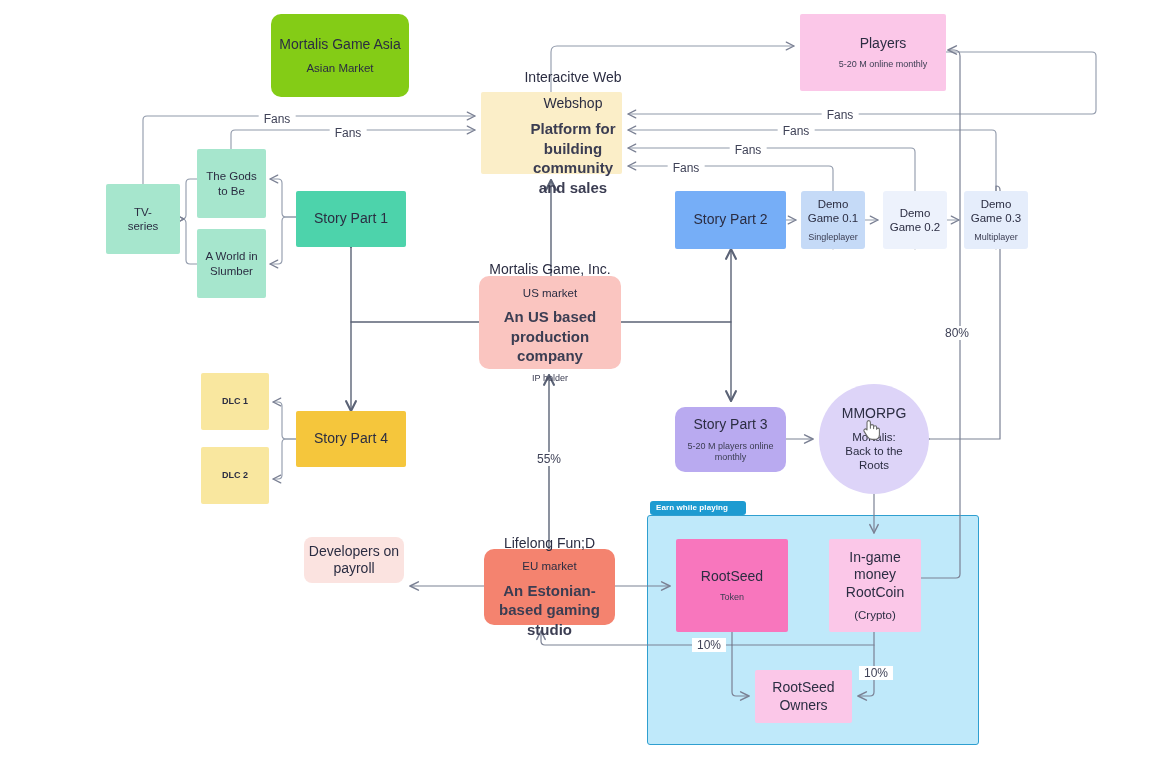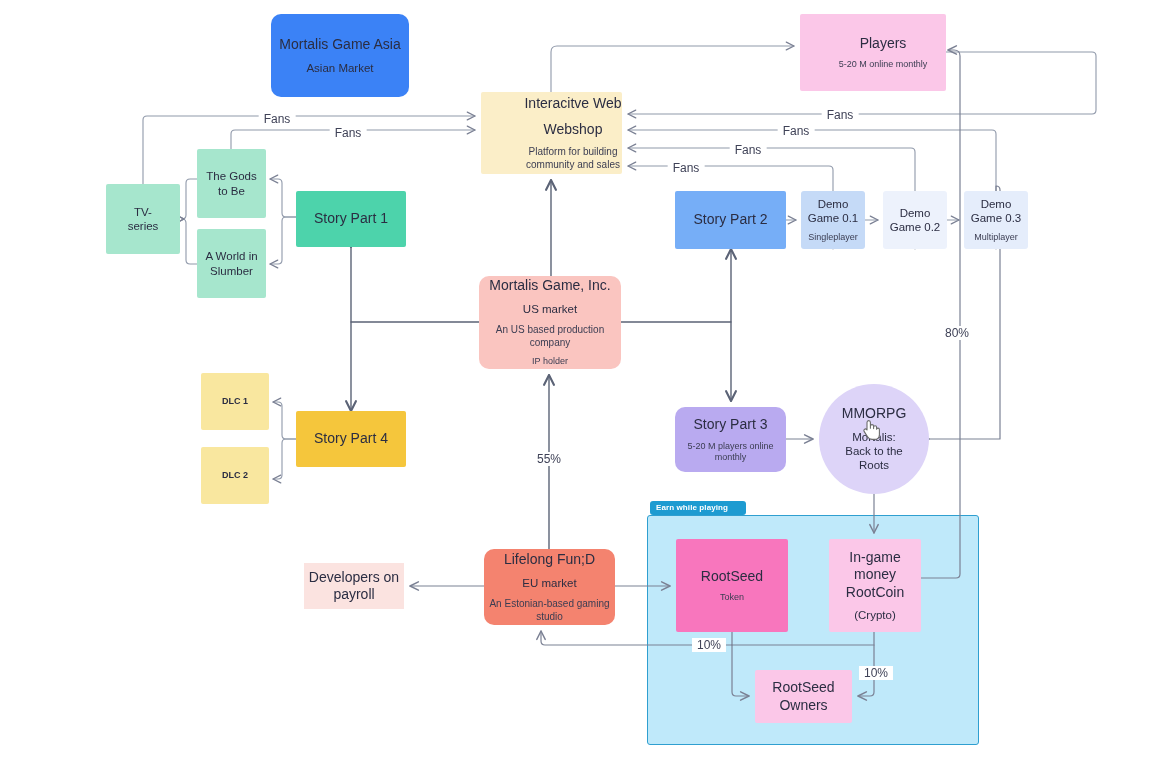--- a/index.html
+++ b/index.html
@@ -38,22 +38,22 @@
     font-weight: 500;
     color: #2b2d42;
   }
   .node .sub {
     font-size: 11.5px;
     font-weight: 400;
     margin-top: 7px;
     color: #2b2d42;
   }
   .node .sub2 {
-    font-size: 10px;
-    font-weight: 400;
+    font-size: 15px;
+    font-weight: 700;
     margin-top: 7px;
     color: #3b3d52;
     line-height: 1.3;
   }
   .node .sub3 {
     font-size: 9px;
     font-weight: 400;
     margin-top: 7px;
     color: #3b3d52;
   }
@@ -173,21 +173,21 @@
 
       <path d="M732,645 L732,692 Q732,696 736,696 L749,696" marker-end="url(#ar)"></path>
 
       <path d="M874,632 L874,692 Q874,696 870,696 L858,696" marker-end="url(#ar)"></path>
 
       <path d="M732,645 L874,645"></path>
     </g>
   </svg>
 
   <div id="node-layer">
-      <div class="node" style="left: 271px; top: 14px; width: 138px; height: 83px; background: #3b82f6; border-radius: 10px;">
+      <div class="node" style="left: 271px; top: 14px; width: 138px; height: 83px; background: #84cc16; border-radius: 10px;">
         <div class="title">Mortalis Game Asia</div>
         <div class="sub">Asian Market</div>
       </div>
       <div class="node" style="left: 481px; top: 92px; width: 141px; height: 82px; background: rgb(251, 238, 200); border-radius: 2px; padding-left: 43px;">
         <div class="title">Interacitve Web</div>
         <div class="title" style="margin-top: 8px;">Webshop</div>
         <div class="sub2">Platform for building<br>community and sales</div>
       </div>
       <div class="node" style="left: 800px; top: 14px; width: 146px; height: 77px; background: rgb(251, 199, 232); border-radius: 2px; padding-left: 20px;">
         <div class="title">Players</div>
@@ -240,21 +240,21 @@
         <div class="title">DLC 2</div>
       </div>
       <div class="node" style="left: 296px; top: 411px; width: 110px; height: 56px; background: rgb(245, 198, 60); border-radius: 2px;">
         <div class="title">Story Part 4</div>
       </div>
       <div class="node" style="left: 484px; top: 549px; width: 131px; height: 76px; background: rgb(244, 131, 111); border-radius: 10px;">
         <div class="title">Lifelong Fun;D</div>
         <div class="sub">EU market</div>
         <div class="sub2">An Estonian-based gaming<br>studio</div>
       </div>
-      <div class="node" style="left: 304px; top: 563px; width: 100px; height: 46px; background: rgb(251, 227, 224); border-radius: 0;">
+      <div class="node" style="left: 304px; top: 537px; width: 100px; height: 46px; background: rgb(251, 227, 224); border-radius: 8px;">
         <div class="title">Developers on<br>payroll</div>
       </div>
       <div class="node" style="left: 676px; top: 539px; width: 112px; height: 93px; background: rgb(248, 118, 189); border-radius: 2px;">
         <div class="title">RootSeed</div>
         <div class="sub3">Token</div>
       </div>
       <div class="node" style="left: 829px; top: 539px; width: 92px; height: 93px; background: rgb(251, 199, 232); border-radius: 2px;">
         <div class="title">In-game<br>money<br>RootCoin</div>
         <div class="sub">(Crypto)</div>
       </div>

